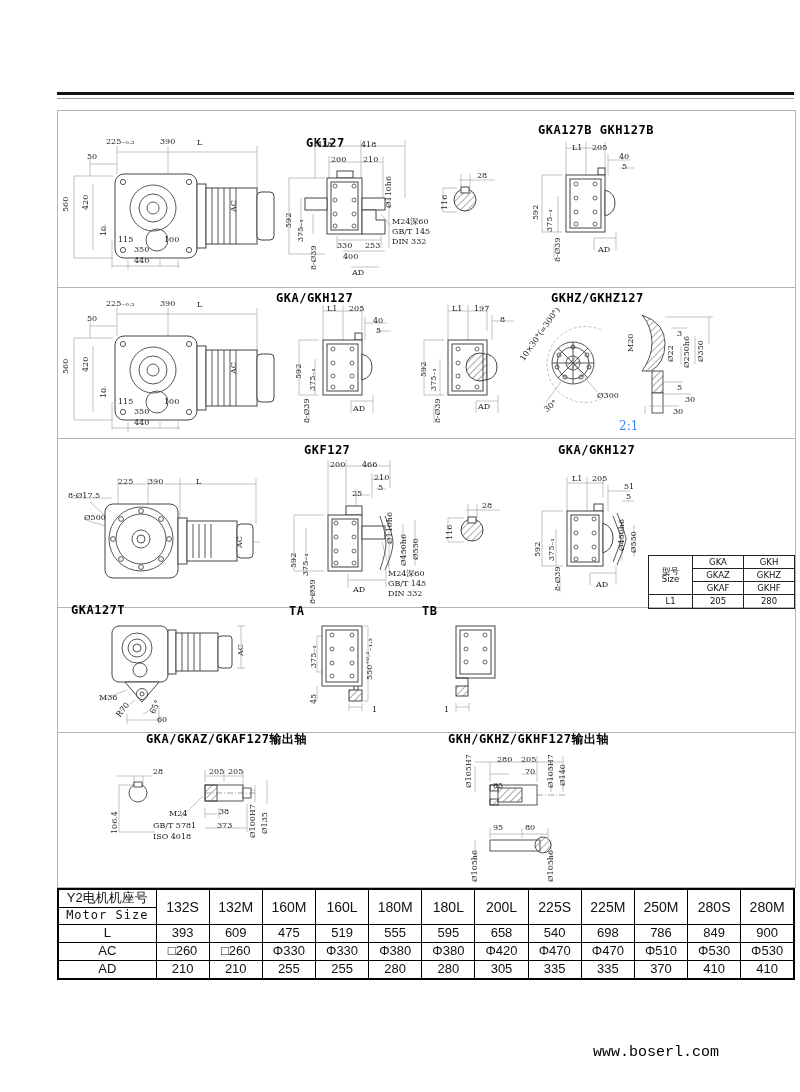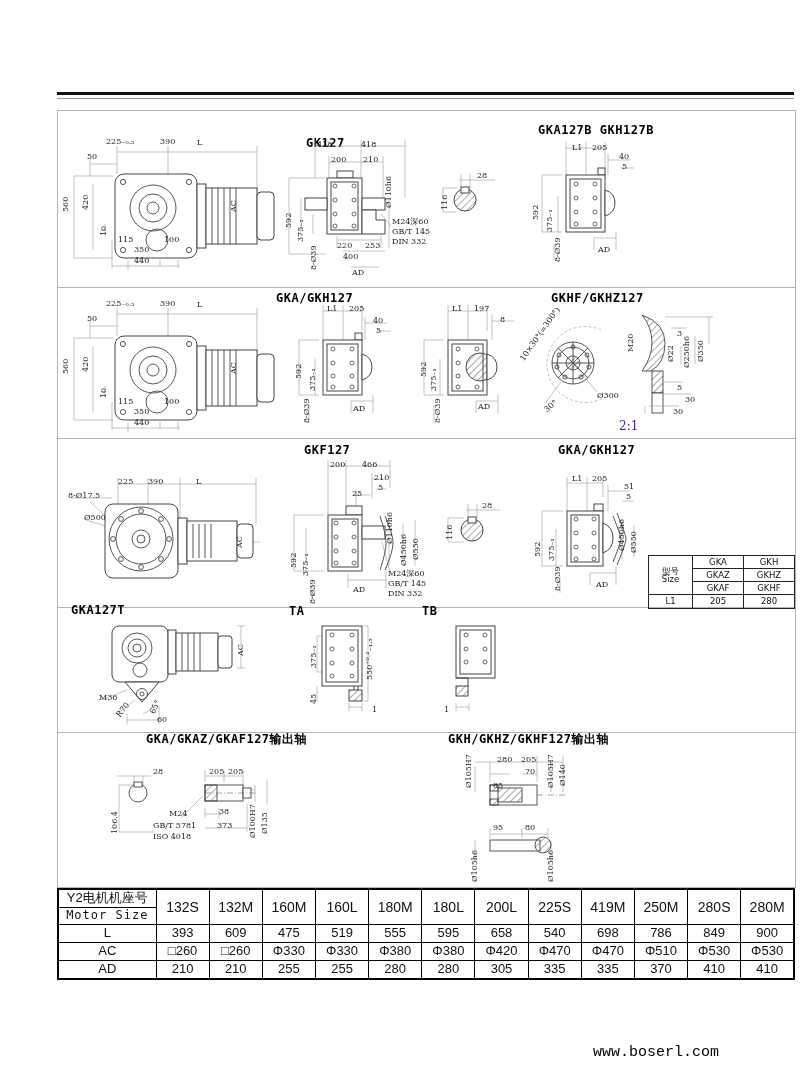--- a/index.html
+++ b/index.html
@@ -6,21 +6,21 @@
   .page{position:relative;width:800px;height:1092px;background:#fff;overflow:hidden;
         font-family:"DejaVu Sans",sans-serif;color:#111}
   .rule-thick{position:absolute;left:57px;top:92px;width:737px;height:3px;background:#111}
   .rule-thin{position:absolute;left:57px;top:98px;width:737px;height:1px;background:#9a9a9a}
   .frame{position:absolute;left:57px;top:110px;width:737px;height:776px;border:1px solid #b3b3b3}
   .hdiv{position:absolute;left:0;width:100%;height:1px;background:#b3b3b3}
   .panel{position:absolute}
   .panel svg{position:absolute;left:0;top:0}
   .dim{position:absolute;font:8px/1 "DejaVu Serif",serif;color:#1a1a1a;white-space:nowrap;transform-origin:0 0}
   .v{transform:rotate(-90deg)}
-  .scale-note{position:absolute;font:12px/1 "DejaVu Serif",serif;color:#4c1d95}
+  .scale-note{position:absolute;font:12px/1 "DejaVu Serif",serif;color:#3b82f6}
   .ptitle{position:absolute;font:bold 12px/1.1 "DejaVu Sans Mono",monospace;letter-spacing:.5px;color:#000;white-space:nowrap}
   
   .size-table{position:absolute;left:648px;top:555px;border-collapse:collapse;table-layout:fixed}
   .size-table td{border:1px solid #222;font:8.5px/1 "DejaVu Sans",sans-serif;text-align:center;
                  padding:1px 2px;height:10px;white-space:nowrap}
   
   .motor-table{position:absolute;left:57px;top:888px;width:738px;border-collapse:collapse;table-layout:fixed}
   .motor-table td{border:1px solid #000;text-align:center;font:13px/1.15 "Liberation Sans",sans-serif;
                   padding:0;height:17px;white-space:nowrap}
   .motor-table tr.hdr td{height:34px;font-size:14px}
@@ -51,21 +51,21 @@
     <div class="hdiv" style="top:176px"></div>
     <div class="hdiv" style="top:327px"></div>
     <div class="hdiv" style="top:496px"></div>
     <div class="hdiv" style="top:621px"></div>
   </div>
 
 
   <span class="ptitle" style="left:306px;top:137px">GK127</span>
   <span class="ptitle" style="left:538px;top:124px">GKA127B GKH127B</span>
   <span class="ptitle" style="left:276px;top:292px">GKA/GKH127</span>
-  <span class="ptitle" style="left:551px;top:292px">GKHF/GKHZ127</span>
+  <span class="ptitle" style="left:551px;top:292px">GKHZ/GKHZ127</span>
   <span class="ptitle" style="left:304px;top:444px">GKF127</span>
   <span class="ptitle" style="left:558px;top:444px">GKA/GKH127</span>
   <span class="ptitle" style="left:71px;top:604px">GKA127T</span>
   <span class="ptitle" style="left:289px;top:605px">TA</span>
   <span class="ptitle" style="left:422px;top:605px">TB</span>
   <span class="ptitle" style="left:146px;top:733px">GKA/GKAZ/GKAF127输出轴</span>
   <span class="ptitle" style="left:448px;top:733px">GKH/GKHZ/GKHF127输出轴</span>
 
   <div class="panel" style="left:60px;top:136px;width:230px;height:142px">
     <svg width="230" height="142" viewBox="0 0 230 142">
@@ -137,21 +137,21 @@
       </g>
     </svg>
     <span class="dim" style="left:32px;top:3px">418</span>
     <span class="dim" style="left:76px;top:3px">418</span>
     <span class="dim" style="left:46px;top:18px">200</span>
     <span class="dim" style="left:78px;top:18px">210</span>
     <span class="dim v" style="left:100px;top:70px">Ø110h6</span>
     <span class="dim v" style="left:0px;top:90px">592</span>
     <span class="dim v" style="left:12px;top:104px">375₋₁</span>
     <span class="dim v" style="left:25px;top:132px">8-Ø39</span>
-    <span class="dim" style="left:52px;top:104px">220</span>
+    <span class="dim" style="left:52px;top:104px">330</span>
     <span class="dim" style="left:80px;top:104px">253</span>
     <span class="dim" style="left:58px;top:115px">400</span>
     <span class="dim" style="left:67px;top:131px">AD</span>
     <span class="dim" style="left:107px;top:80px">M24深60</span>
     <span class="dim" style="left:107px;top:90px">GB/T 145</span>
     <span class="dim" style="left:107px;top:100px">DIN 332</span>
   </div>
 
   <div class="panel" style="left:437px;top:162px;width:62px;height:62px">
     <svg width="62" height="62" viewBox="0 0 62 62">
@@ -691,21 +691,21 @@
         <span class="mt-en">Motor Size</span>
       </td>
       <td>132S</td>
       <td>132M</td>
       <td>160M</td>
       <td>160L</td>
       <td>180M</td>
       <td>180L</td>
       <td>200L</td>
       <td>225S</td>
-      <td>419M</td>
+      <td>225M</td>
       <td>250M</td>
       <td>280S</td>
       <td>280M</td>
     </tr>
     <tr>
       <td class="lblcell">L</td>
       <td>393</td>
       <td>609</td>
       <td>475</td>
       <td>519</td>

